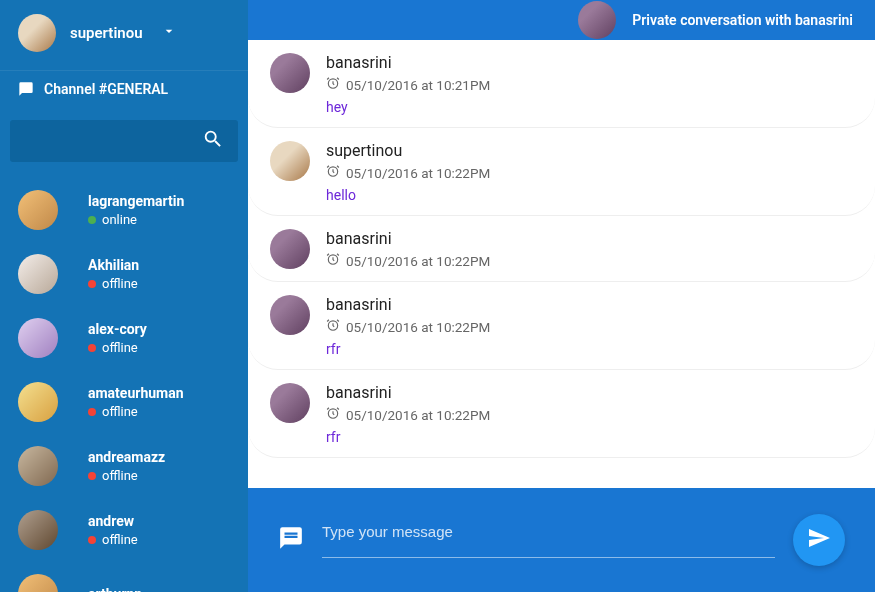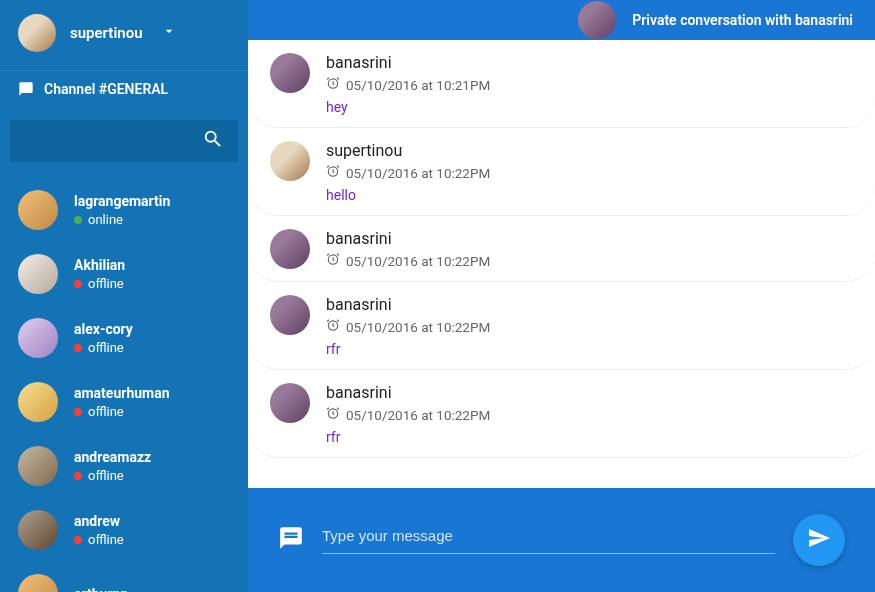--- a/index.html
+++ b/index.html
@@ -77,21 +77,21 @@
     .search-icon {
       color: #fff;
     }
     .contacts {
       flex: 1;
       overflow: hidden;
     }
     .contact {
       display: flex;
       align-items: center;
-      gap: 16px;
+      gap: 30px;
       padding: 12px 18px;
       cursor: pointer;
     }
     .avatar-md {
       width: 40px;
       height: 40px;
       border-radius: 50%;
       background: #ccc;
       flex-shrink: 0;
     }
@@ -192,21 +192,21 @@
       display: flex;
       align-items: center;
       gap: 18px;
     }
     .compose-icon {
       color: #fff;
     }
     .compose-input-wrap {
       flex: 1;
       border-bottom: 1px solid rgba(255,255,255,0.5);
-      padding-bottom: 8px;
+      padding-bottom: 16px;
     }
     .compose-input {
       width: 100%;
       background: transparent;
       border: none;
       outline: none;
       color: #fff;
       font-size: 15px;
     }
     .compose-input::placeholder {

